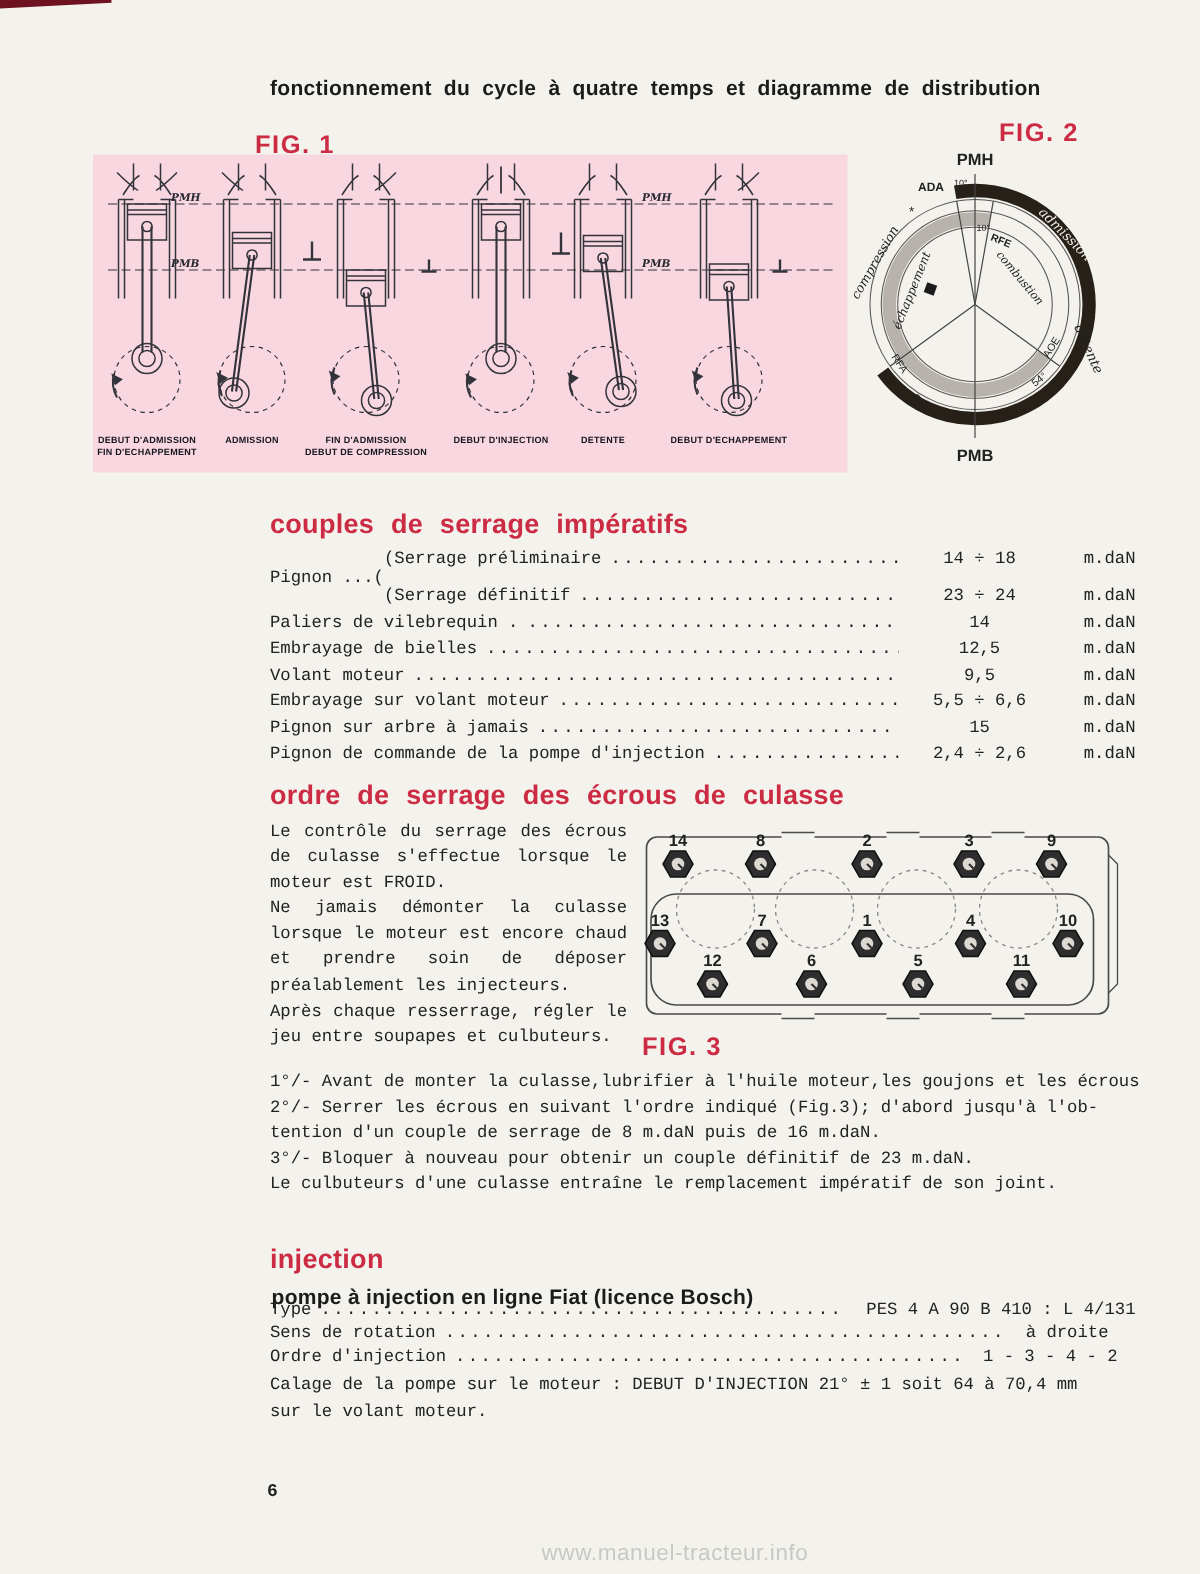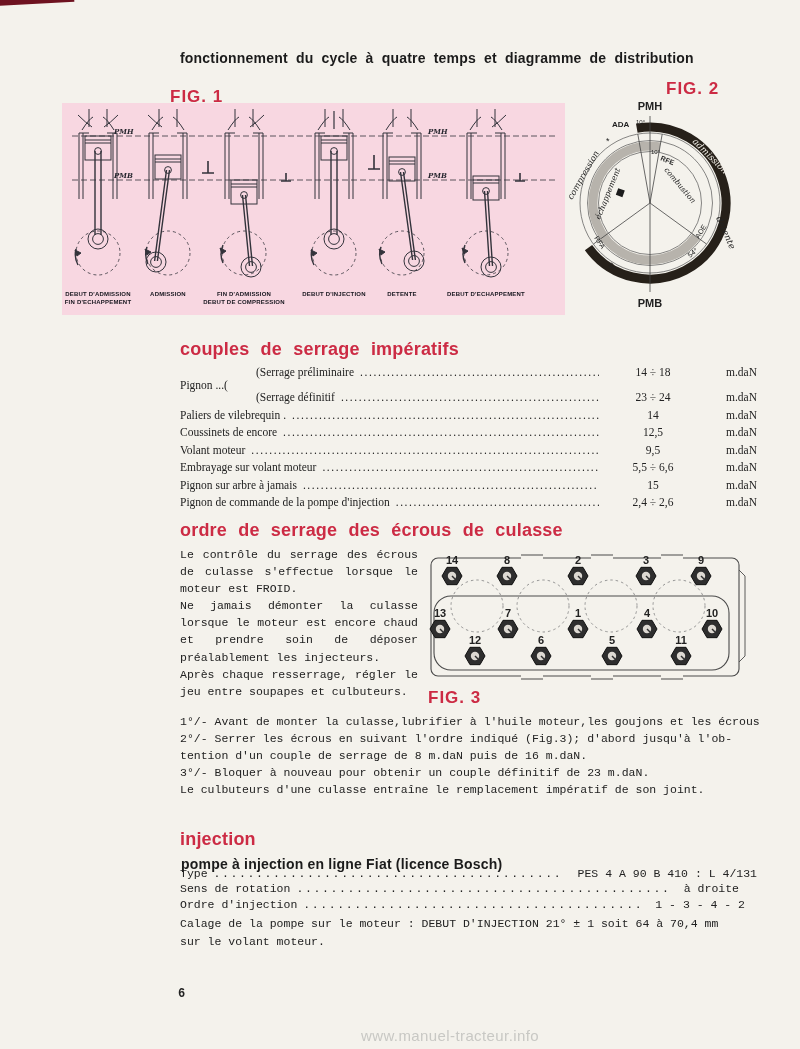--- a/index.html
+++ b/index.html
@@ -18,21 +18,21 @@
   .pmlabel{position:absolute;font-family:"DejaVu Serif",serif;font-style:italic;font-weight:bold;
     font-size:7px;color:#27272f;}
   .fig1-cap{position:absolute;font-size:6px;font-weight:bold;color:#15151d;text-align:center;
     line-height:7.5px;letter-spacing:.2px;width:84px;}
   .fig2-svg{left:556px;top:96px;}
   .redhead{color:#cc2b44;font-weight:bold;font-size:18px;word-spacing:6px;letter-spacing:.2px;}
   .h-torque{left:180px;top:339px;}
   .h-order{left:180px;top:520px;}
   .h-inj{left:180px;top:829px;}
   .mono{font-family:"Liberation Mono","DejaVu Sans Mono",monospace;font-size:11.5px;color:#222;}
-  .torque-table{left:180px;top:366px;width:577px;font-family:Liberation Serif, serif;}
+  .torque-table{left:180px;top:366px;width:577px;}
   .trow{display:flex;align-items:baseline;height:17.5px;}
   .trow.tight{height:12.5px;}
   .trow .lbl{white-space:nowrap;}
   .trow .ind{padding-left:76px;}
   .leader{flex:1;overflow:hidden;white-space:nowrap;margin:0 6px;}
   .leader::after{content:"......................................................................................................................";letter-spacing:1.6px;}
   .trow .val{width:96px;text-align:center;white-space:nowrap;}
   .trow .unit{width:56px;text-align:right;white-space:nowrap;}
   .order-left{left:180px;top:546px;width:238px;}
   .order-left p{margin:0;text-align:justify;line-height:17.1px;}
@@ -236,21 +236,21 @@
       <span class="val">23 ÷ 24</span>
       <span class="unit">m.daN</span>
     </div>
     <div class="trow">
       <span class="lbl">Paliers de vilebrequin .</span>
         <span class="leader"></span>
       <span class="val">14</span>
       <span class="unit">m.daN</span>
     </div>
     <div class="trow">
-      <span class="lbl">Coussinets de encore</span>
+      <span class="lbl">Embrayage de bielles</span>
         <span class="leader"></span>
       <span class="val">12,5</span>
       <span class="unit">m.daN</span>
     </div>
     <div class="trow">
       <span class="lbl">Volant moteur</span>
         <span class="leader"></span>
       <span class="val">9,5</span>
       <span class="unit">m.daN</span>
     </div>

